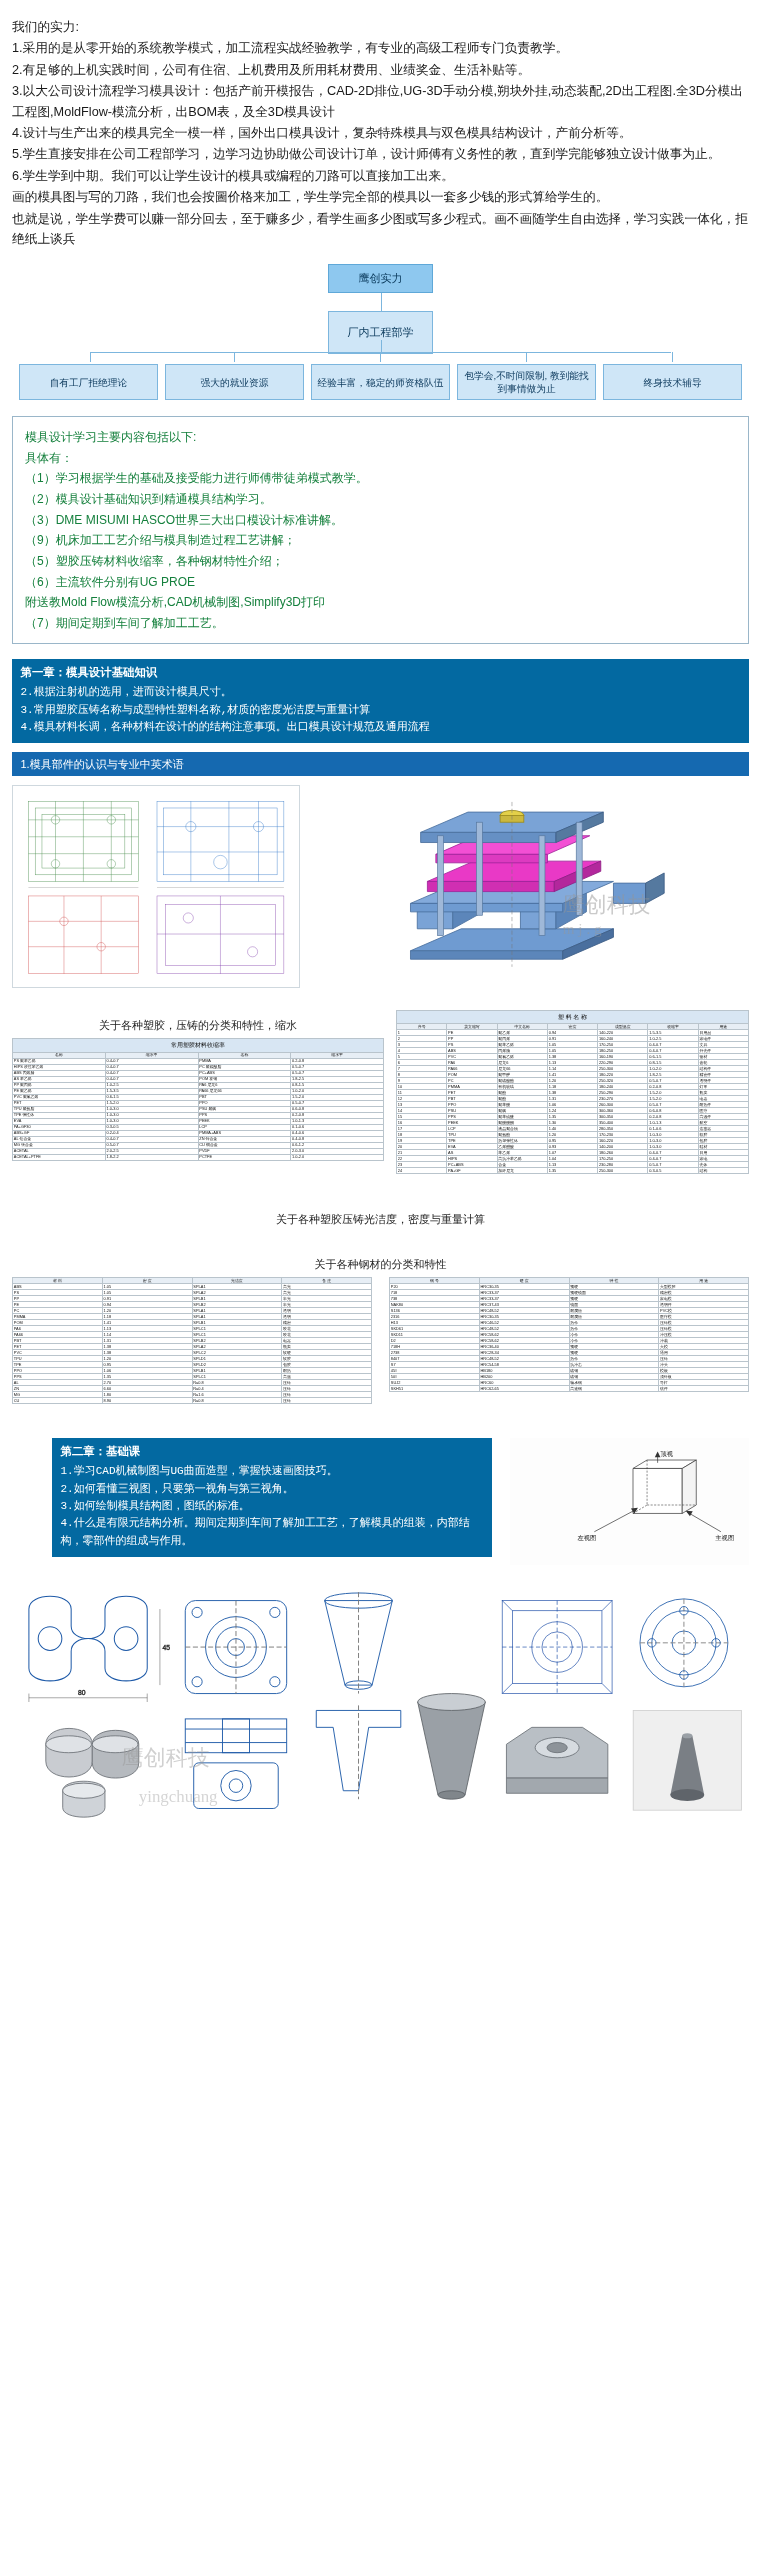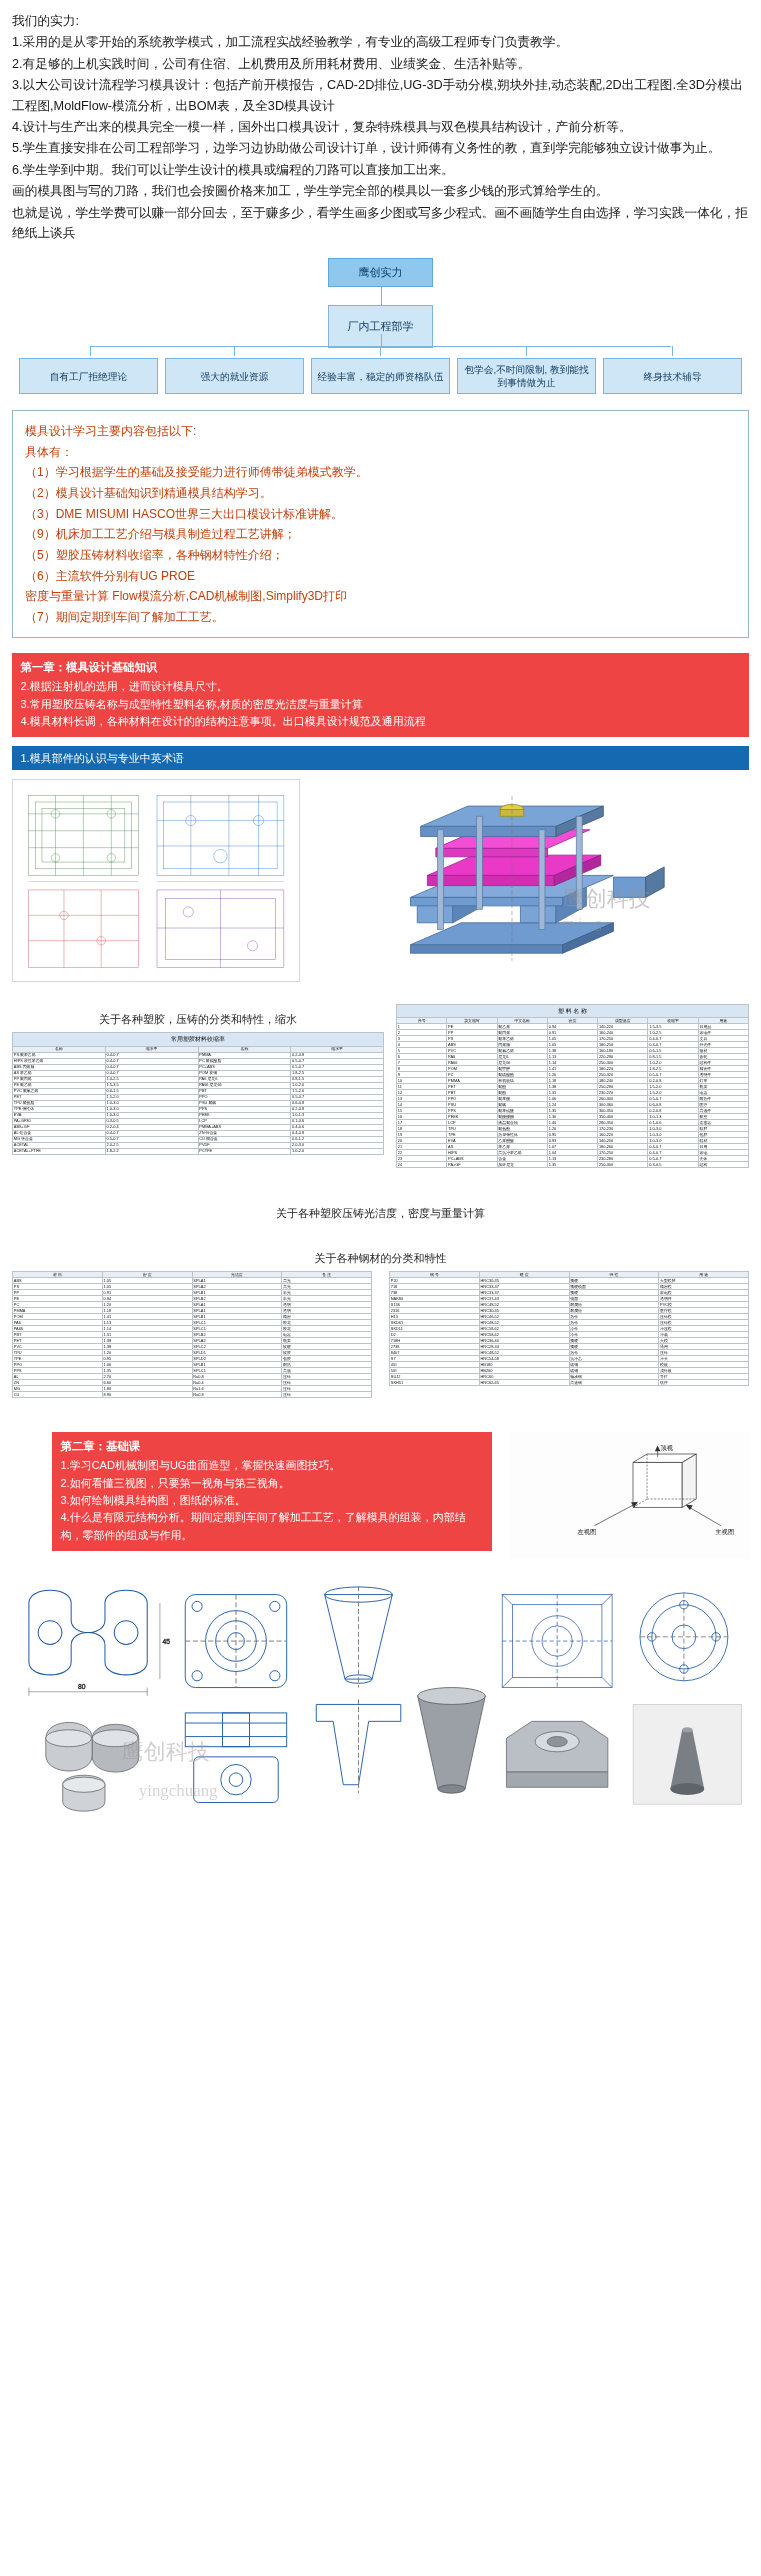--- a/index.html
+++ b/index.html
@@ -3,21 +3,21 @@
 <meta charset="utf-8">
 <style>
   * { box-sizing: border-box; }
   html, body { margin:0; padding:0; }
   body {
     width:761px;
     background:#ffffff;
     font-family:"Liberation Sans", sans-serif;
     color:#111;
   }
-  .page { width:761px; position:relative; padding:11px 12px 17px 12px; }
+  .page { width:761px; position:relative; padding:17px 12px 17px 12px; }
 
   
   .intro { font-size:12.7px; line-height:1.62; color:#1a1a1a; }
   .intro p { margin:0 0 0.8px 0; }
 
   
   .orgchart { margin:12px 0 5px 0; position:relative; height:144px; }
   .org-top {
     width:105px; height:29px; margin:14px auto;
     background:#8ec8ef; border:0.8px solid #5fa8d8;
@@ -44,32 +44,33 @@
   .vline { position:absolute; width:0.8px; background:#7cb6de; }
   .hline { position:absolute; height:0.8px; background:#7cb6de; }
 
   
   .framed {
     border:0.8px solid #9ab6c9;
     padding:10px 12px;
     margin:8.5px 0 12px 0;
     font-size:12px;
     line-height:1.72;
-    color:#c2410c;
+    color:#15803d;
   }
   .framed p { margin:0; }
 
   
   .chapter {
-    background:#ef4444;
+    background:#0369a1;
     color:#ffffff;
     padding:5px 8.5px 6.8px 8.5px;
     font-size:11px;
     line-height:1.58;
     margin:15px 0 8.5px 0;
+    font-family:Liberation Mono, monospace;
   }
   .chapter .ch-title { font-weight:bold; font-size:11.4px; margin-bottom:1.7px; }
   .chapter p { margin:0; }
 
   .sect-head {
     background:#1569b0; color:#fff; font-size:11px;
     padding:4.2px 8.5px; line-height:1.5; margin:5px 0 8.5px 0;
   }
 
   
@@ -137,21 +138,21 @@
 
   <section class="framed">
     <p>模具设计学习主要内容包括以下:</p>
     <p>具体有：</p>
     <p>（1）学习根据学生的基础及接受能力进行师傅带徒弟模式教学。</p>
     <p>（2）模具设计基础知识到精通模具结构学习。</p>
     <p>（3）DME MISUMI HASCO世界三大出口模设计标准讲解。</p>
     <p>（9）机床加工工艺介绍与模具制造过程工艺讲解；</p>
     <p>（5）塑胶压铸材料收缩率，各种钢材特性介绍；</p>
     <p>（6）主流软件分别有UG PROE</p>
-    <p>密度与重量计算 Flow模流分析,CAD机械制图,Simplify3D打印</p>
+    <p>附送教Mold Flow模流分析,CAD机械制图,Simplify3D打印</p>
     <p>（7）期间定期到车间了解加工工艺。</p>
   </section>
 
   <section class="chapter">
     <div class="ch-title">第一章：模具设计基础知识</div>
     <p>2.根据注射机的选用，进而设计模具尺寸。</p>
     <p>3.常用塑胶压铸名称与成型特性塑料名称,材质的密度光洁度与重量计算</p>
     <p>4.模具材料长调，各种材料在设计的的结构注意事项。出口模具设计规范及通用流程</p>
   </section>
 

